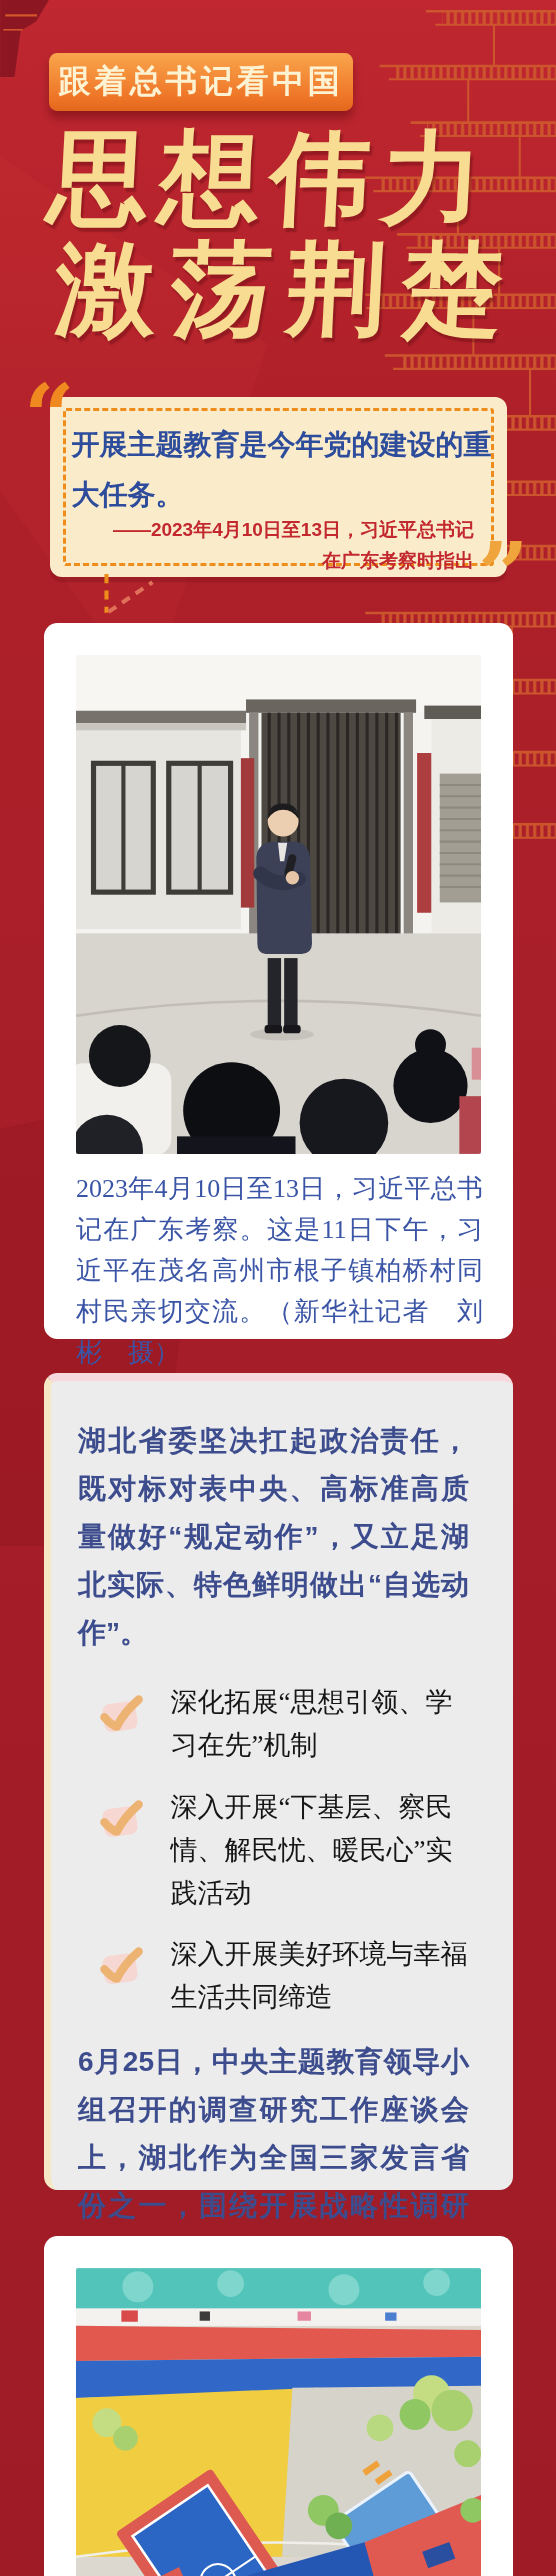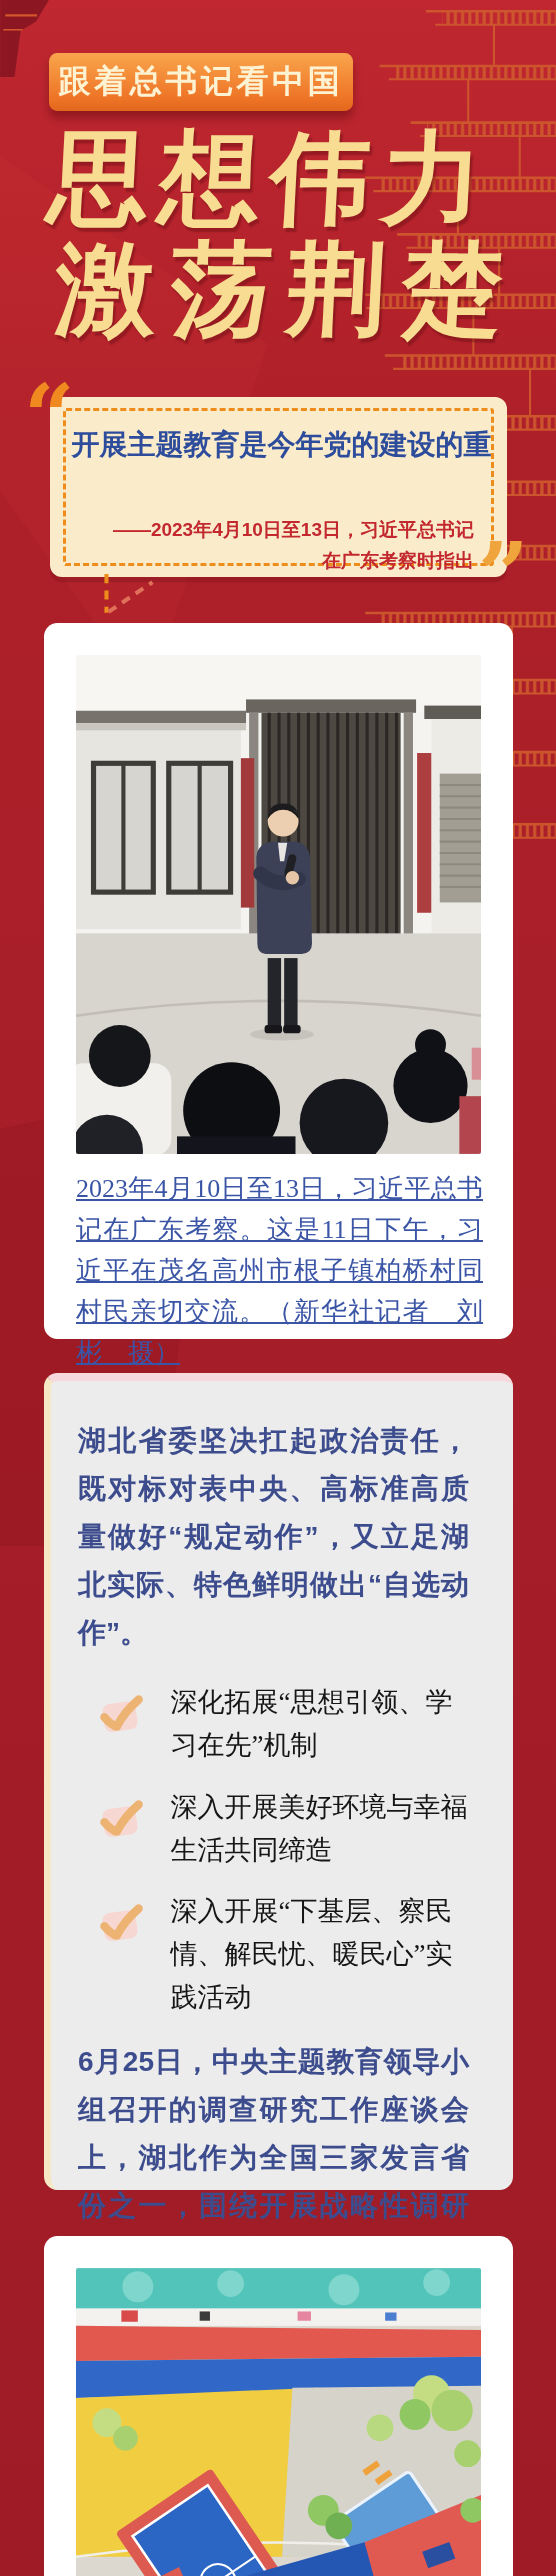--- a/index.html
+++ b/index.html
@@ -48,21 +48,21 @@
   .card { position:absolute; left:44px; width:469px; background:#ffffff; border-radius:13.4px; }
   #card1 { top:623px; height:716px; }
   #card3 { top:2236px; height:770px; }
   #card2 { top:1373px; height:817px; background:#ececec;
     border-top:8.2px solid #f7d9dd; border-left:7.2px solid #f6e7c5;
     border-radius:13.4px; box-sizing:border-box; }
 
   .photo { position:absolute; left:32px; top:32px; border-radius:2.1px; overflow:hidden; }
   .caption { position:absolute; left:32px; width:407px; color:#3b55a6;
     font-family:"Liberation Serif",serif; font-size:26px; line-height:41px;
-    text-align:justify;text-decoration:underline; }
+    text-align:justify; }
   #caption1 { top:545px; }
 
   .card2-inner { padding:36px 44px 0 27px; }
   .lead { margin:0; color:#3c4c8d; font-size:28px; font-weight:bold;
     line-height:48px; text-align:justify; }
   .lead.p1 { margin-bottom:24px; }
   .lead.p2 { margin-bottom:27px; }
   .checklist { margin:0 0 12px 0; }
   .check-item { display:flex; margin-bottom:18.5px; }
   .check-ico { width:77px; flex:none; padding:5.2px 0 0 15.5px; }
@@ -153,20 +153,21 @@
 
   <div class="title">
     <div class="l1">思想伟力</div>
     <div class="l2">激荡荆楚</div>
   </div>
 
   <div class="quote-box">
     <div class="quote-dash"></div>
     <div class="quote-text">
       <div>开展主题教育是今年党的建设的重</div>
+      <div>大任务。</div>
     </div>
     <div class="quote-attr">
       <div>——2023年4月10日至13日，习近平总书记</div>
       <div>在广东考察时指出</div>
     </div>
   </div>
   <div class="q-mark q-open">“</div>
   <div class="q-mark q-close">”</div>
   <svg class="q-tail" width="57" height="46" viewBox="0 0 110 90">
     <path d="M8,2 L8,78" stroke="#ee8d1c" stroke-width="8" stroke-dasharray="18 14" fill="none"></path>
@@ -272,30 +273,30 @@
           </div>
           <div class="check-txt">深化拓展“思想引领、学习在先”机制</div>
         </div>
         <div class="check-item">
           <div class="check-ico">
             <svg width="52" height="52" viewBox="0 0 100 100">
               <rect x="18" y="32" width="64" height="54" rx="14" fill="#f6d7d2" transform="rotate(-8 50 59)"></rect>
               <path d="M20,60 Q34,76 44,78 Q58,50 86,26" stroke="#edb372" stroke-width="16" stroke-linecap="round" stroke-linejoin="round" fill="none"></path>
             </svg>
           </div>
-          <div class="check-txt">深入开展美好环境与幸福生活共同缔造</div>
+          <div class="check-txt">深入开展“下基层、察民情、解民忧、暖民心”实践活动</div>
         </div>
         <div class="check-item">
           <div class="check-ico">
             <svg width="52" height="52" viewBox="0 0 100 100">
               <rect x="18" y="32" width="64" height="54" rx="14" fill="#f6d7d2" transform="rotate(-8 50 59)"></rect>
               <path d="M20,60 Q34,76 44,78 Q58,50 86,26" stroke="#edb372" stroke-width="16" stroke-linecap="round" stroke-linejoin="round" fill="none"></path>
             </svg>
           </div>
-          <div class="check-txt">深入开展“下基层、察民情、解民忧、暖民心”实践活动</div>
+          <div class="check-txt">深入开展美好环境与幸福生活共同缔造</div>
         </div>
       </div>
 
       <p class="lead">6月25日，中央主题教育领导小组召开的调查研究工作座谈会上，湖北作为全国三家发言省份之一，围绕开展战略性调研作经验交流。</p>
     </div>
   </div>
 
   <div class="card" id="card3">
     <div class="photo" style="width:405px;height:428px;">
       <svg width="405" height="428" viewBox="0 0 786 830">

